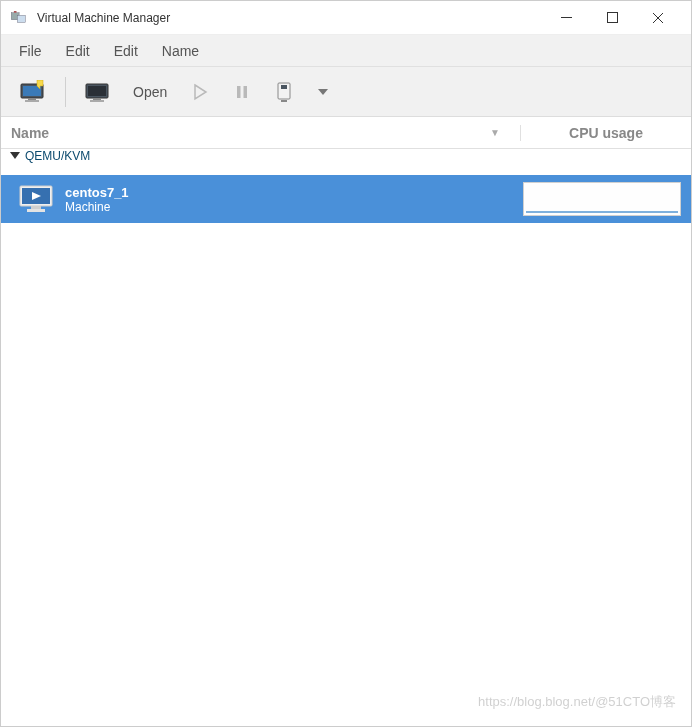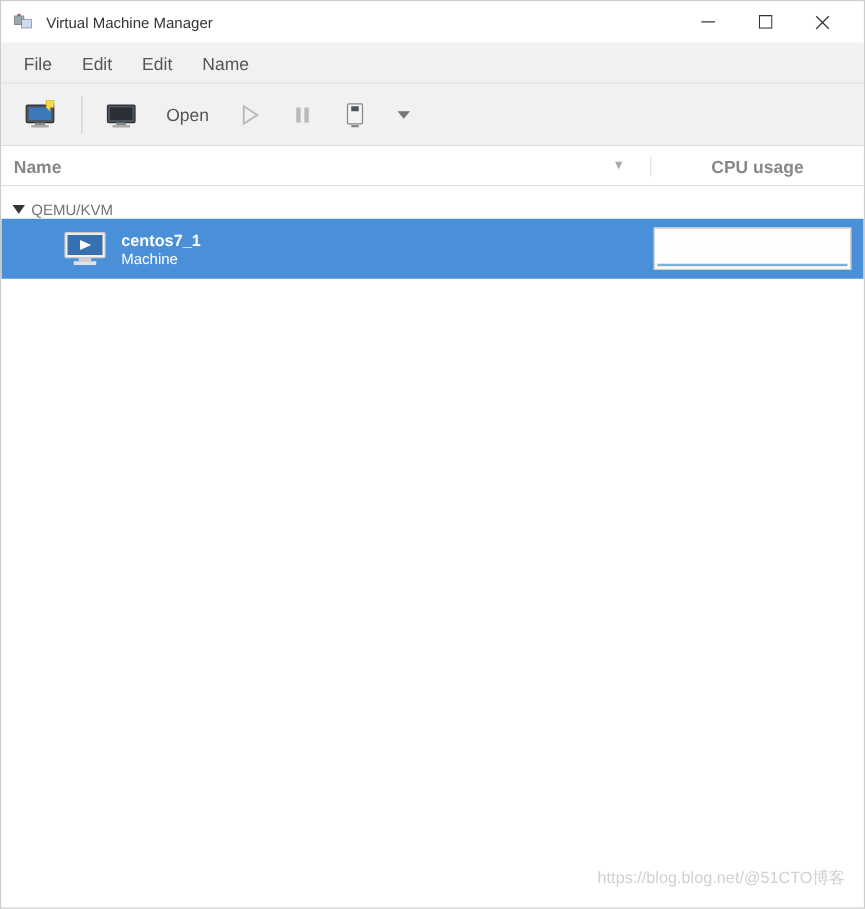--- a/index.html
+++ b/index.html
@@ -20,24 +20,24 @@
     .tb-btn.disabled { opacity: 0.45; cursor: default; }
     .tb-sep { width: 1px; height: 30px; background: #d0d0d0; margin: 0 4px; }
     .tb-label { font-size: 14px; color: #555; font-weight: 500; }
     
     .headers { height: 32px; display: flex; align-items: center; background: #fff; border-bottom: 1px solid #e0e0e0; }
     .header-name { flex: 1; padding: 0 10px; font-size: 14px; font-weight: 700; color: #888; display: flex; align-items: center; justify-content: space-between; border-right: 1px solid #e0e0e0; }
     .header-cpu { width: 170px; padding: 0 10px; font-size: 14px; font-weight: 700; color: #888; text-align: center; }
     .sort-arrow { color: #aaa; font-size: 10px; margin-right: 10px; }
     
     .tree { flex: 1; background: #fff; overflow: auto; }
-    .group-row { display: flex; align-items: flex-end; height: 26px; padding: 0 8px; font-size: 12px; color: #737373; cursor: pointer; }
+    .group-row { display: flex; align-items: flex-start; height: 26px; padding: 0 8px; font-size: 12px; color: #0c4a6e; cursor: pointer; }
     .expand-icon { margin-right: 4px; }
     
-    .vm-row { display: flex; align-items: center; height: 48px; background: #4a90d9; color: #fff; cursor: pointer; padding-left: 32px; }
+    .vm-row { display: flex; align-items: center; height: 48px; background: #4a90d9; color: #fff; cursor: pointer; }
     .vm-left { display: flex; align-items: center; flex: 1; padding: 0 18px; gap: 12px; }
     .vm-monitor { width: 34px; height: 30px; }
     .vm-text { display: flex; flex-direction: column; }
     .vm-name { font-size: 13px; font-weight: 700; }
     .vm-status { font-size: 12px; }
     .vm-cpu { width: 158px; height: 34px; background: #fefefe; border: 1px solid #d0d0d0; margin: 0 10px; position: relative; }
     .vm-cpu::after { content: ''; position: absolute; left: 2px; right: 2px; bottom: 2px; height: 2px; background: #7fb0dc; }
     
     .watermark { position: absolute; bottom: 16px; right: 16px; color: rgba(120,120,120,0.35); font-size: 13px; pointer-events: none; }
   </style>

